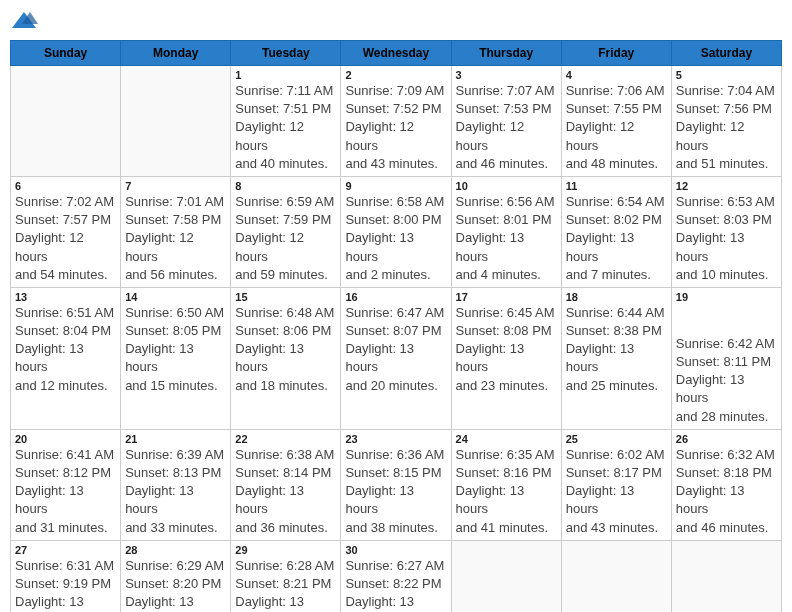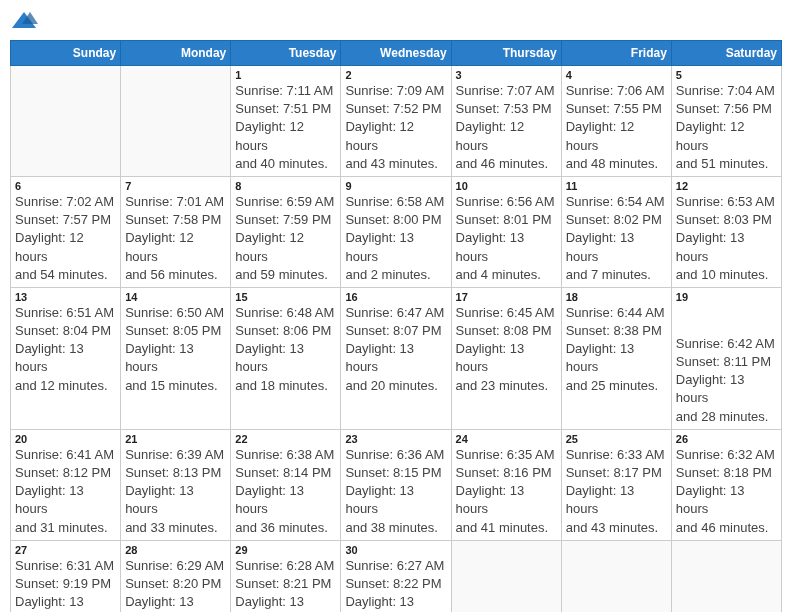--- a/index.html
+++ b/index.html
@@ -55,25 +55,25 @@
     }
     .calendar {
       flex: 1;
       border: 1px solid #ccc;
       border-collapse: collapse;
       width: 100%;
       table-layout: fixed;
     }
     .calendar th {
       background: #2a7dc9;
-      color: #ffffff;
+      color: #000000;
       font-size: 12px;
       font-weight: bold;
       padding: 5px 4px;
-      text-align: right;
+      text-align: center;
       border: 1px solid #1a6ab0;
     }
     .calendar td {
       border: 1px solid #ccc;
       vertical-align: top;
       padding: 3px 4px;
       font-size: 9.5px;
       color: #333;
       width: calc(100% / 7);
       height: 82px;
@@ -300,21 +300,21 @@
           </td>
           <td>
             <span class="day-num">24</span>
             <div class="day-info" style="white-space: pre-line;">Sunrise: 6:35 AM
 Sunset: 8:16 PM
 Daylight: 13 hours
 and 41 minutes.</div>
           </td>
           <td>
             <span class="day-num">25</span>
-            <div class="day-info" style="white-space: pre-line;">Sunrise: 6:33 AM
+            <div class="day-info" style="white-space: pre-line;">Sunrise: 6:02 AM
 Sunset: 8:17 PM
 Daylight: 13 hours
 and 43 minutes.</div>
           </td>
           <td>
             <span class="day-num">26</span>
             <div class="day-info" style="white-space: pre-line;">Sunrise: 6:32 AM
 Sunset: 8:18 PM
 Daylight: 13 hours
 and 46 minutes.</div>

